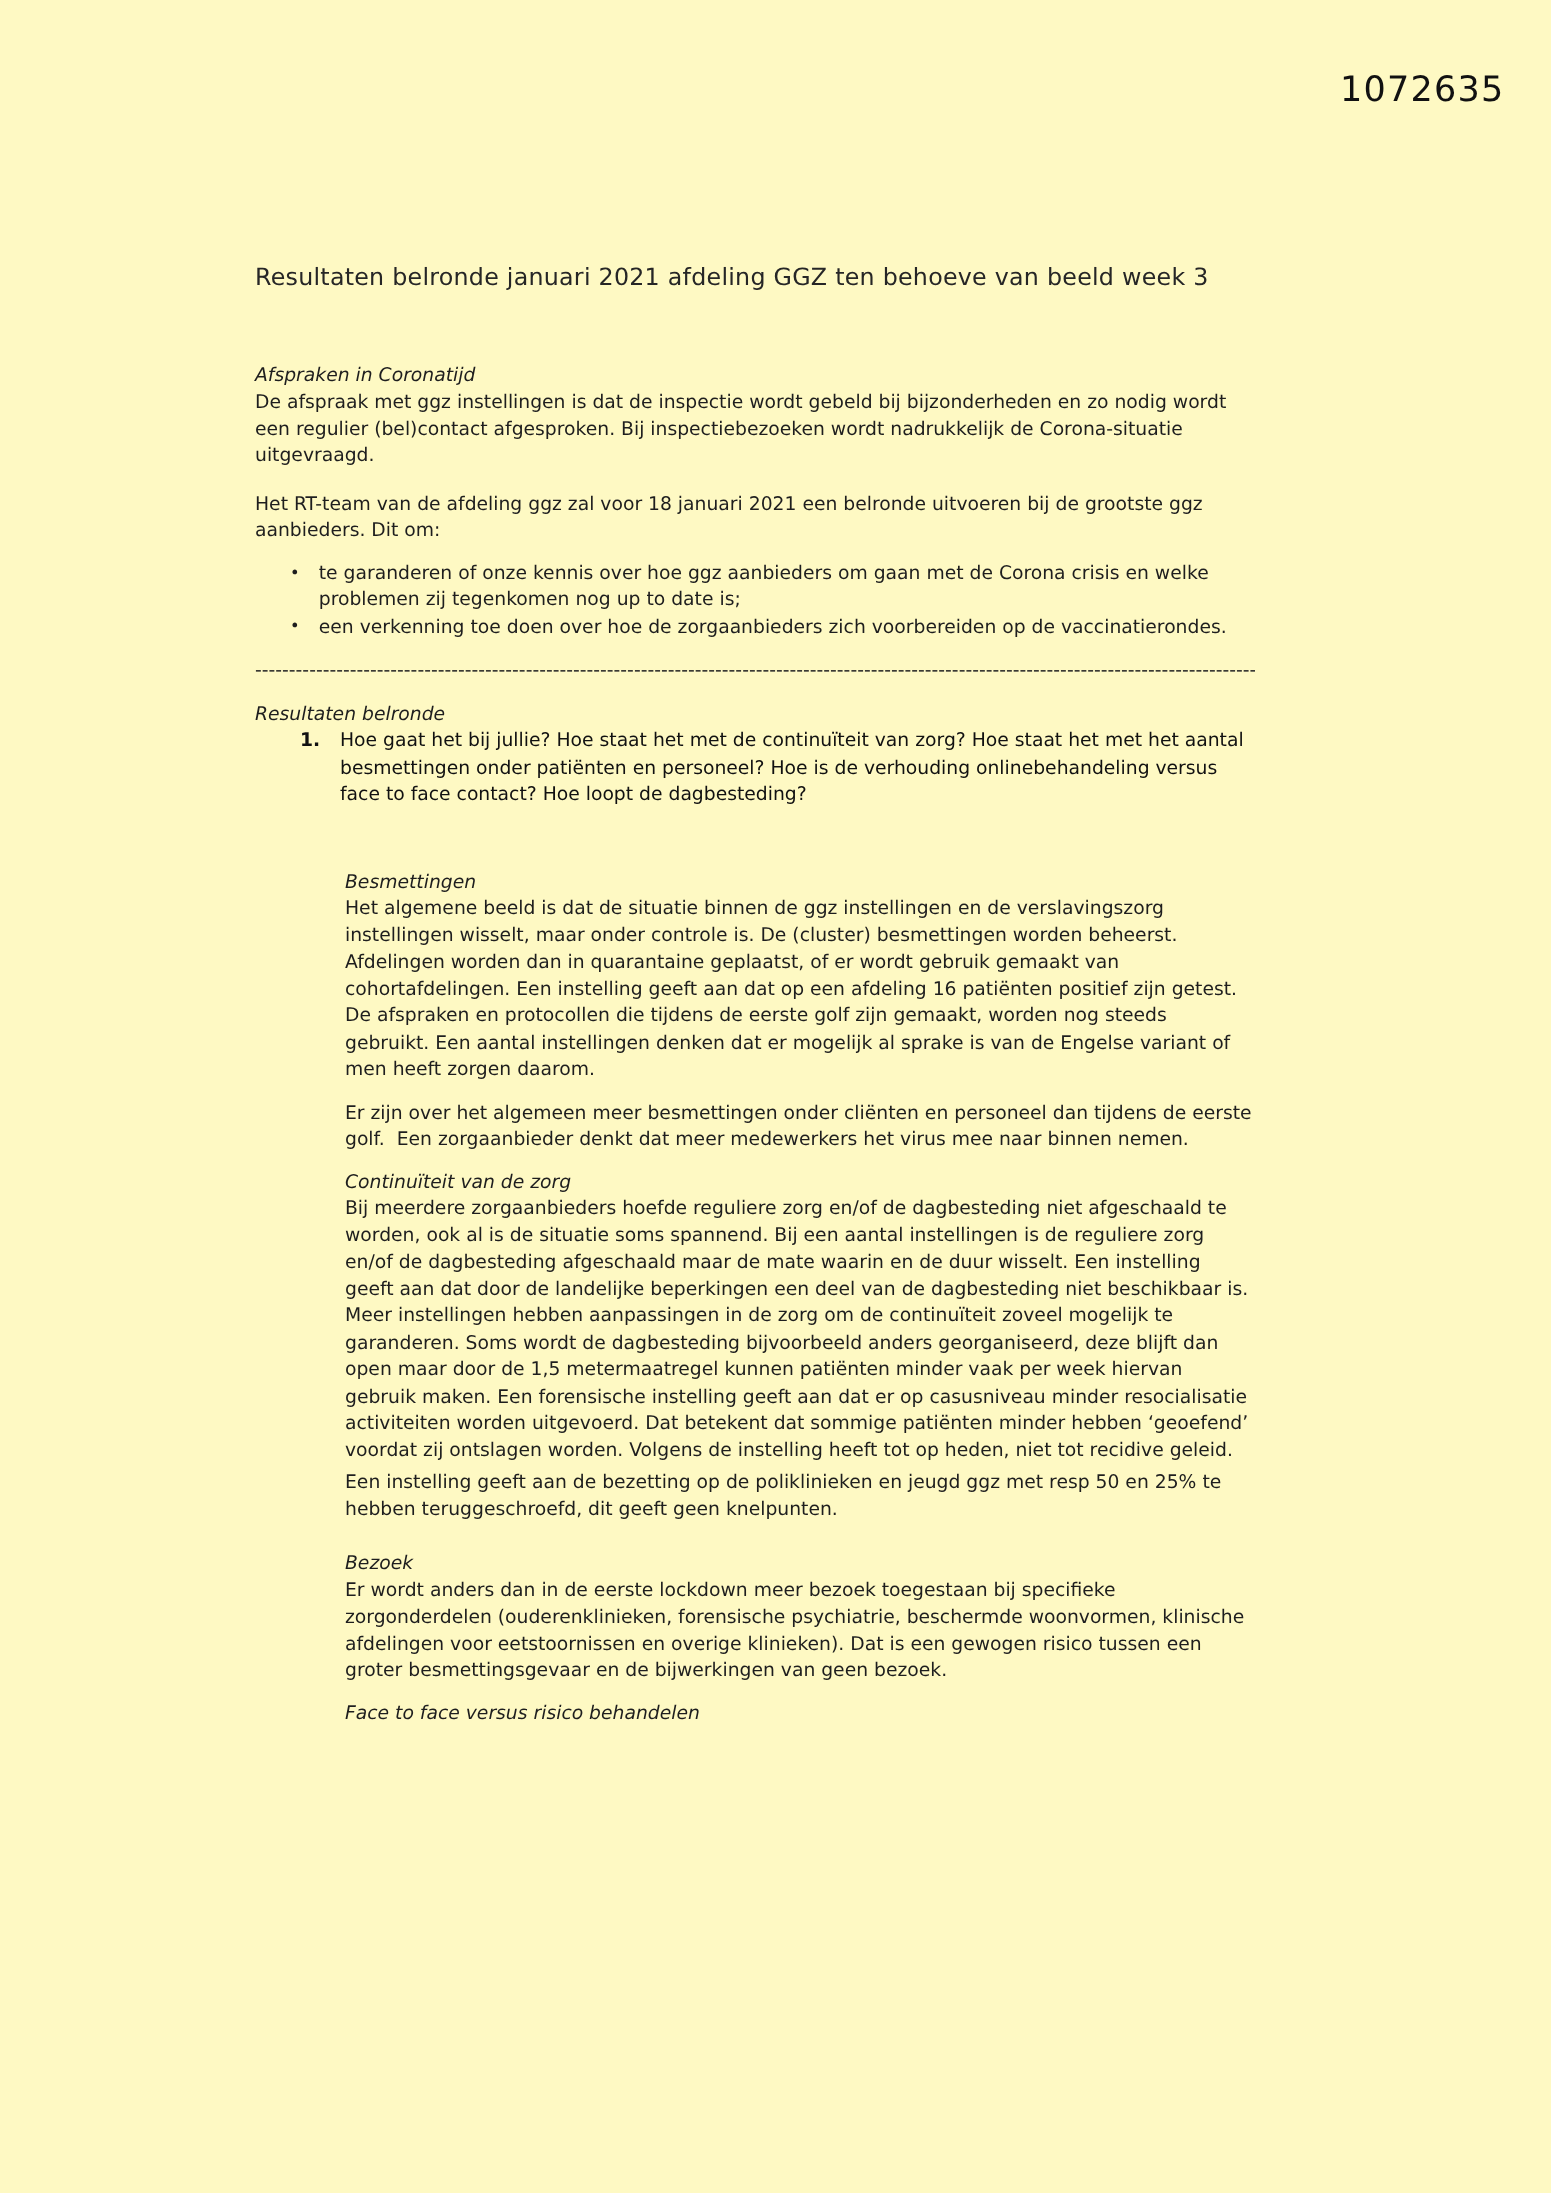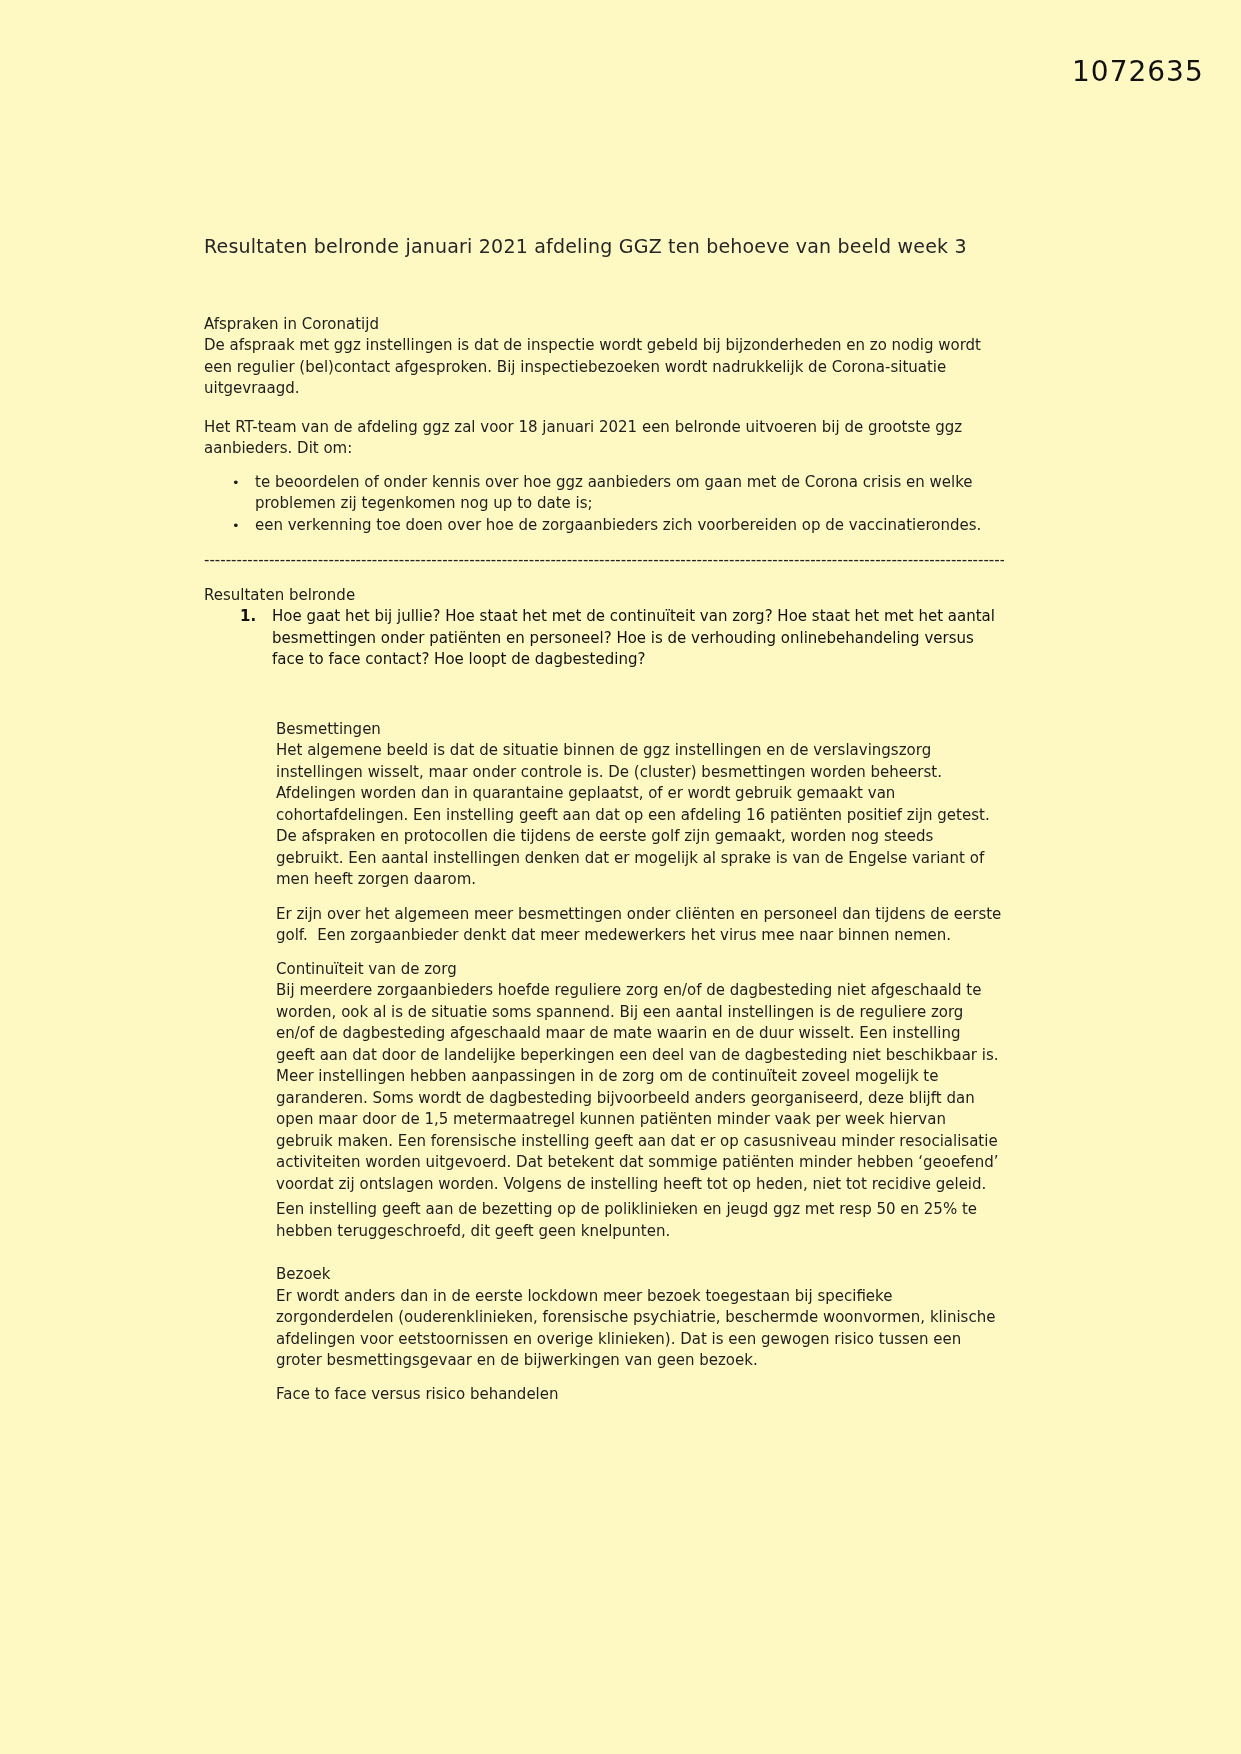--- a/index.html
+++ b/index.html
@@ -16,33 +16,34 @@
     position: absolute;
     top: 55px;
     left: 1072px;
     font-size: 28px;
     color: #111;
     letter-spacing: 1px;
   }
   .content {
     position: absolute;
     left: 204px;
-    top: 236px;
+    top: 212px;
     width: 800px;
     font-size: 15px;
     line-height: 21.5px;
   }
   .doc-title {
     font-size: 19px;
     font-weight: normal;
     color: #262626;
     margin: 0 0 56px 0;
     letter-spacing: 0.2px;
   }
   .h-italic {
+    font-style: italic;
     font-size: 15px;
     font-weight: normal;
     margin: 0;
   }
   p.body {
     margin: 0 0 13px 0;
     white-space: pre-wrap;
   }
   p.mb17 { margin-bottom: 17px; }
   p.mb12 { margin-bottom: 12px; }
@@ -105,21 +106,21 @@
 
     <h2 class="h-italic">Afspraken in Coronatijd</h2>
 
     <p class="body mb17">De afspraak met ggz instellingen is dat de inspectie wordt gebeld bij bijzonderheden en zo nodig wordt een regulier (bel)contact afgesproken. Bij inspectiebezoeken wordt nadrukkelijk de Corona-situatie uitgevraagd.</p>
 
     <p class="body mb12">Het RT-team van de afdeling ggz zal voor 18 januari 2021 een belronde uitvoeren bij de grootste ggz aanbieders. Dit om:</p>
 
     <ul class="bullets">
       <li>
         <span class="bullet-glyph">•</span>
-        <span>te beoordelen of onder kennis over hoe ggz aanbieders om gaan met de Corona crisis en welke problemen zij tegenkomen nog up to date is;</span>
+        <span>te garanderen of onze kennis over hoe ggz aanbieders om gaan met de Corona crisis en welke problemen zij tegenkomen nog up to date is;</span>
       </li>
       <li>
         <span class="bullet-glyph">•</span>
         <span>een verkenning toe doen over hoe de zorgaanbieders zich voorbereiden op de vaccinatierondes.</span>
       </li>
     </ul>
 
     <div class="separator">--------------------------------------------------------------------------------------------------------------------------------------------------------------------------------------------------------</div>
 
     <h2 class="h-italic resultaten-heading">Resultaten belronde</h2>

